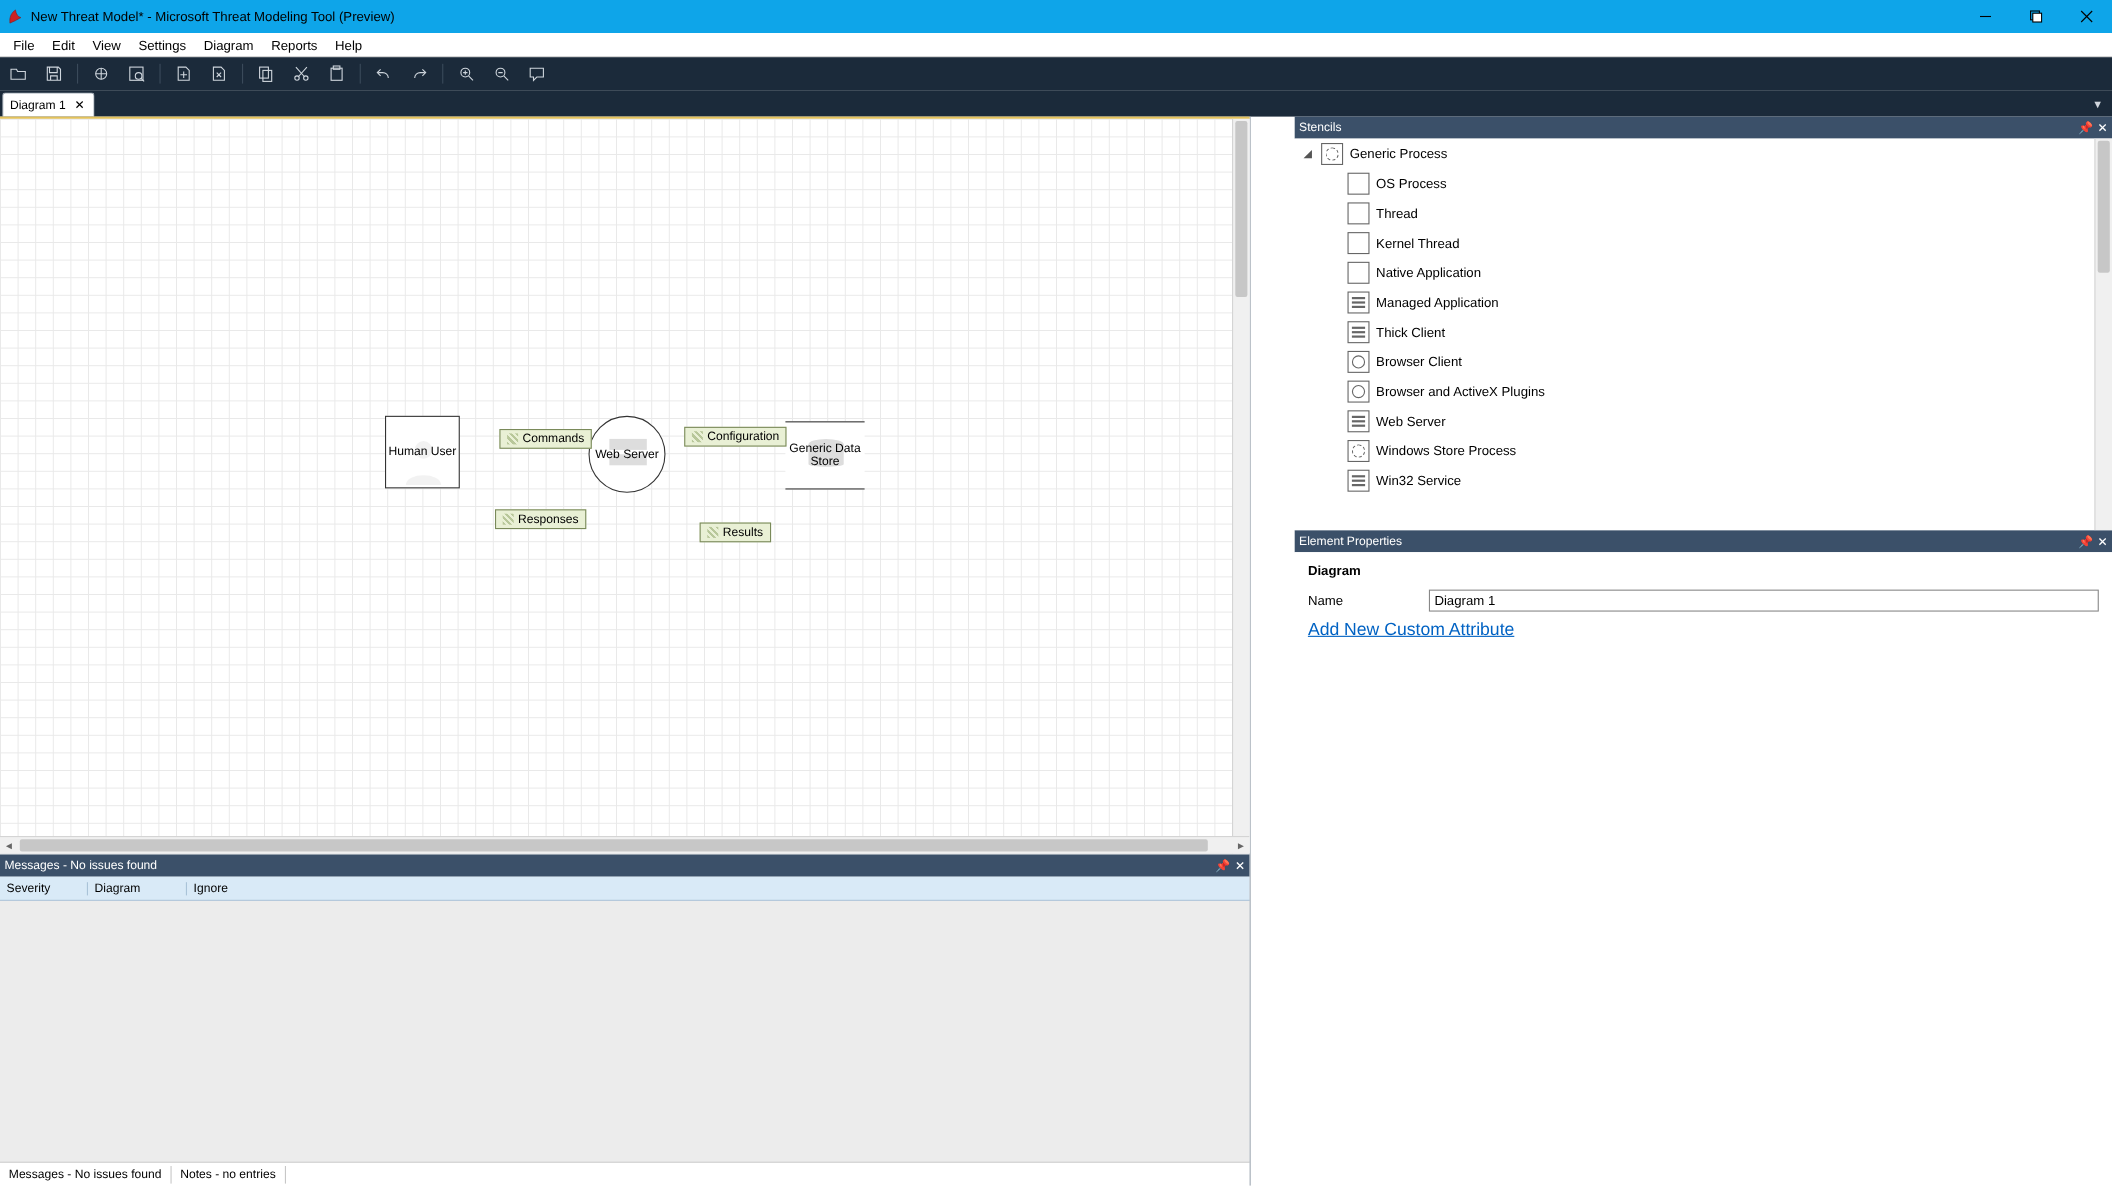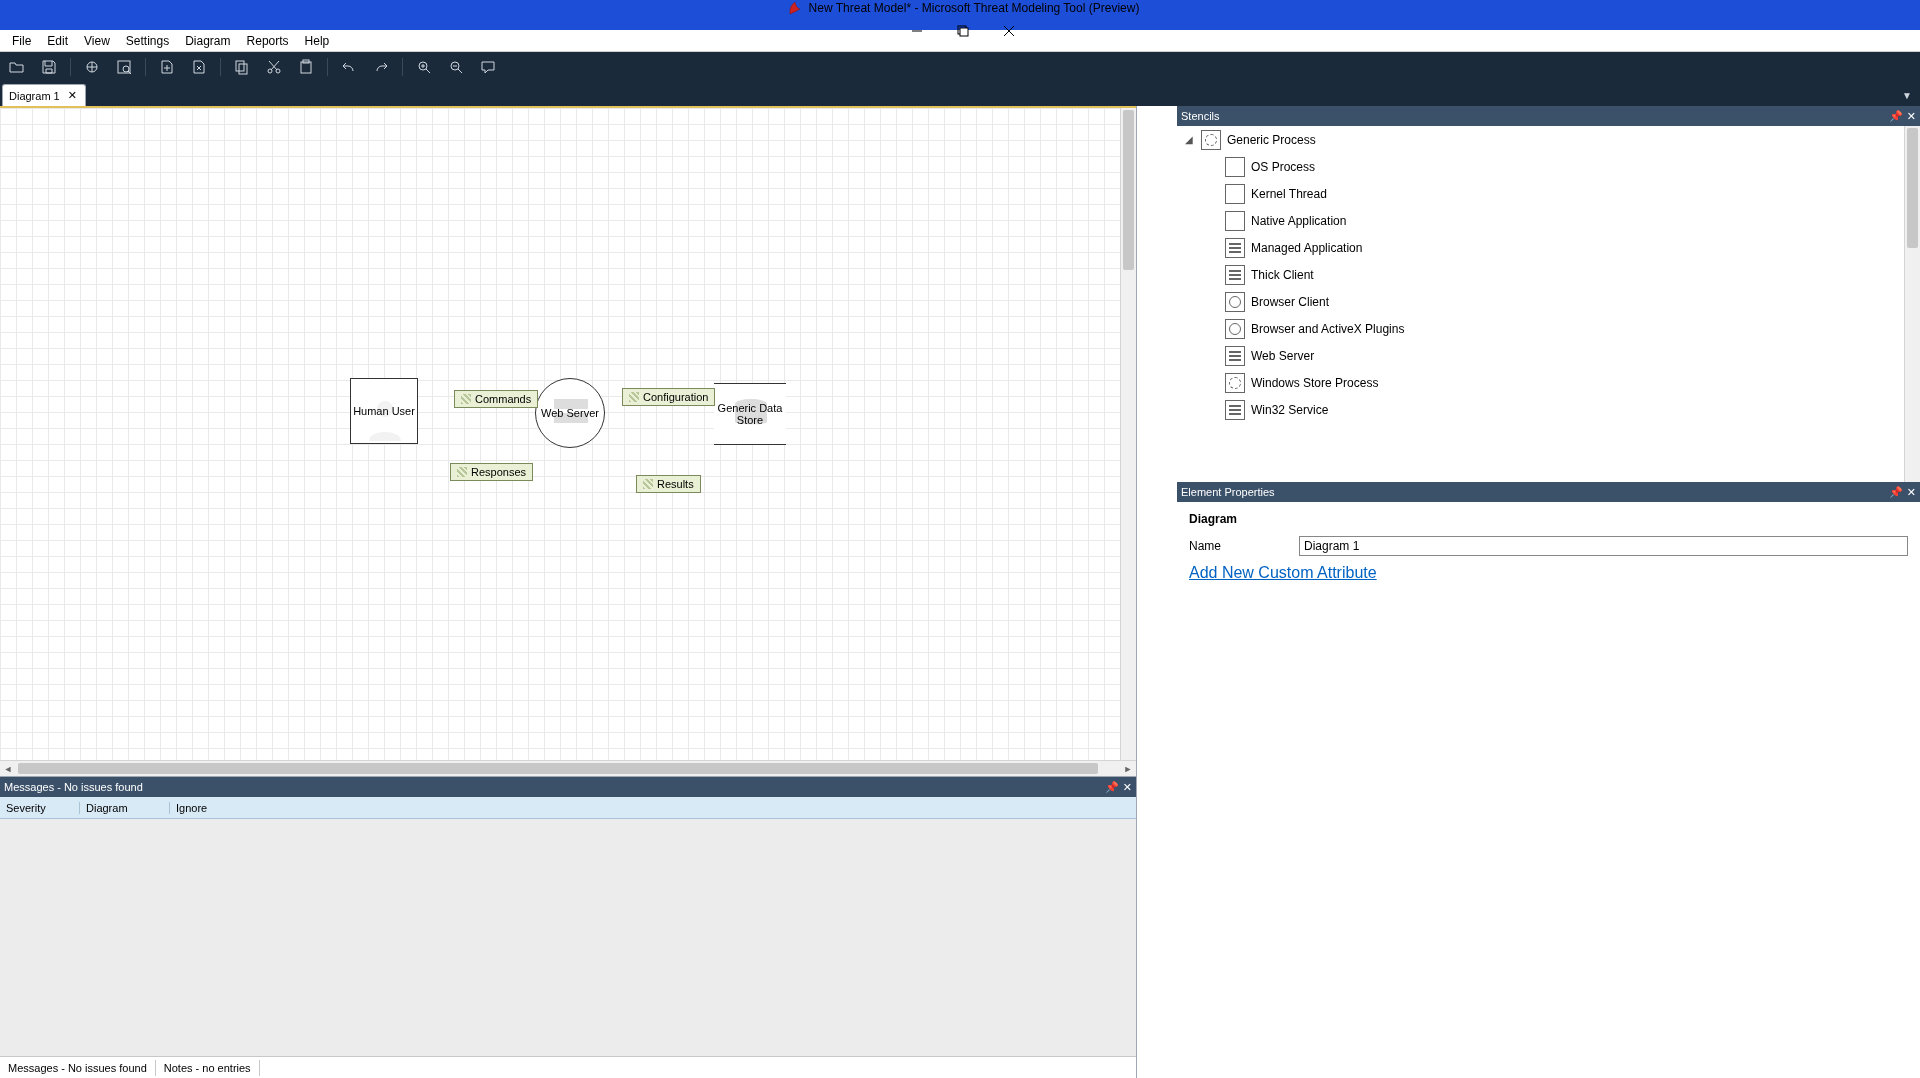--- a/index.html
+++ b/index.html
@@ -1,17 +1,17 @@
 <!DOCTYPE html>
 <html><head>
 <meta charset="utf-8">
 <style>
   * { box-sizing: border-box; margin: 0; padding: 0; font-family: "Segoe UI", Tahoma, sans-serif; }
   html, body { width: 1920px; height: 1078px; overflow: hidden; background: #fff; }
-  .titlebar { height: 30px; background: #1d4ed8; display: flex; align-items: center; justify-content: space-between; padding: 0 0 0 6px; flex-direction: column; }
+  .titlebar { height: 30px; background: #0ea5e9; display: flex; align-items: center; justify-content: space-between; padding: 0 0 0 6px; }
   .titlebar-left { display: flex; align-items: center; gap: 6px; font-size: 12px; }
   .titlebar-right { display: flex; }
   .winbtn { width: 46px; height: 30px; display: flex; align-items: center; justify-content: center; font-size: 14px; cursor: default; }
   .menubar { height: 22px; background: #fff; display: flex; align-items: center; padding-left: 4px; font-size: 12px; border-bottom: 1px solid #d0d0d0; }
   .menubar span { padding: 2px 8px; cursor: default; }
   .toolbar { height: 30px; background: #1b2a3a; display: flex; align-items: center; padding-left: 6px; gap: 10px; }
   .toolbar .tbtn { width: 22px; height: 22px; display: flex; align-items: center; justify-content: center; color: #d0d6dd; cursor: default; }
   .toolbar .sep { width: 1px; height: 18px; background: #3a4a5a; }
   .tabstrip { height: 24px; background: #1b2a3a; display: flex; align-items: flex-end; padding-left: 2px; position: relative; }
   .tab { background: #fff; border: 1px solid #9fa8b2; border-bottom: none; height: 22px; display: flex; align-items: center; padding: 0 6px; font-size: 11px; gap: 6px; border-radius: 3px 3px 0 0; }
@@ -316,20 +316,24 @@
           <span class="tw">◢</span>
           <span class="sticon gear"></span>
           <span>Generic Process</span>
         </div>
         <div class="treerow child">
             <span class="sticon"></span>
             <span>OS Process</span>
           </div>
         <div class="treerow child">
             <span class="sticon"></span>
+            <span>Thread</span>
+          </div>
+        <div class="treerow child">
+            <span class="sticon"></span>
             <span>Kernel Thread</span>
           </div>
         <div class="treerow child">
             <span class="sticon"></span>
             <span>Native Application</span>
           </div>
         <div class="treerow child">
             <span class="sticon bars"></span>
             <span>Managed Application</span>
           </div>

